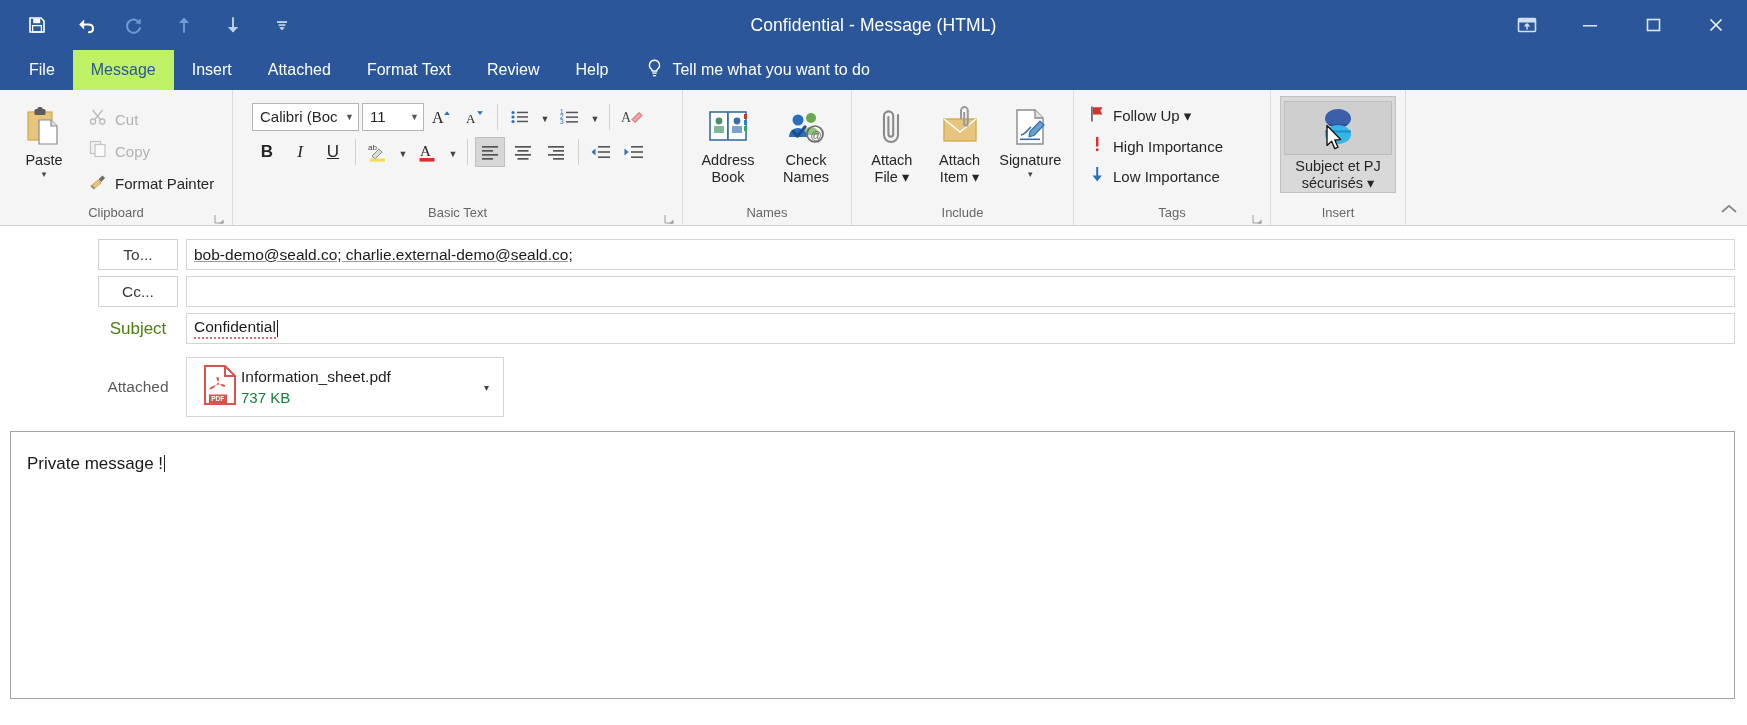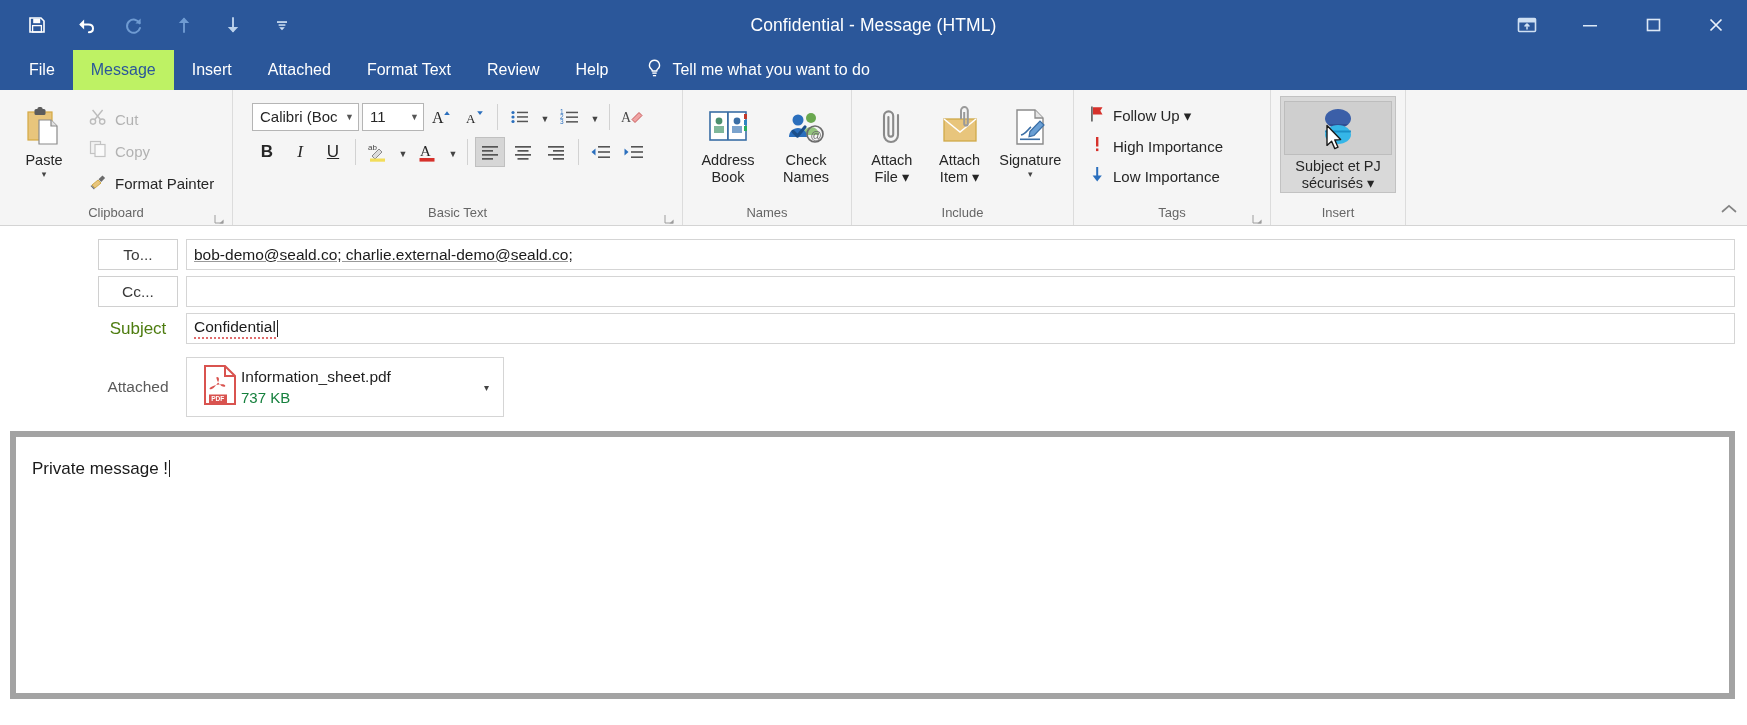--- a/index.html
+++ b/index.html
@@ -213,21 +213,21 @@
   }
   .attach-meta { flex: 1; margin-left: 2px; display: flex; flex-direction: column; gap: 3px; }
   .attach-name { font-size: 15.5px; color: #1f1f1f; line-height: 18px; }
   .attach-size { font-size: 15px; color: #15803d; line-height: 17px; }
   .attach-caret { font-size: 10px; color: #444; padding: 0 8px; }
 
   
   .bodybox {
     margin: 14px 12px 0 10px;
     height: 268px;
-    border: 6px solid #a3a3a3; background: #fff;
+    border: 1px solid #a3a3a3; background: #fff;
     padding: 22px 16px; cursor: text;
   }
   .bodytext { font-size: 17px; color: #1a1a1a; }
 </style>
 </head>
 <body>
 
 <div id="app">
 
   <div class="titlebar">

